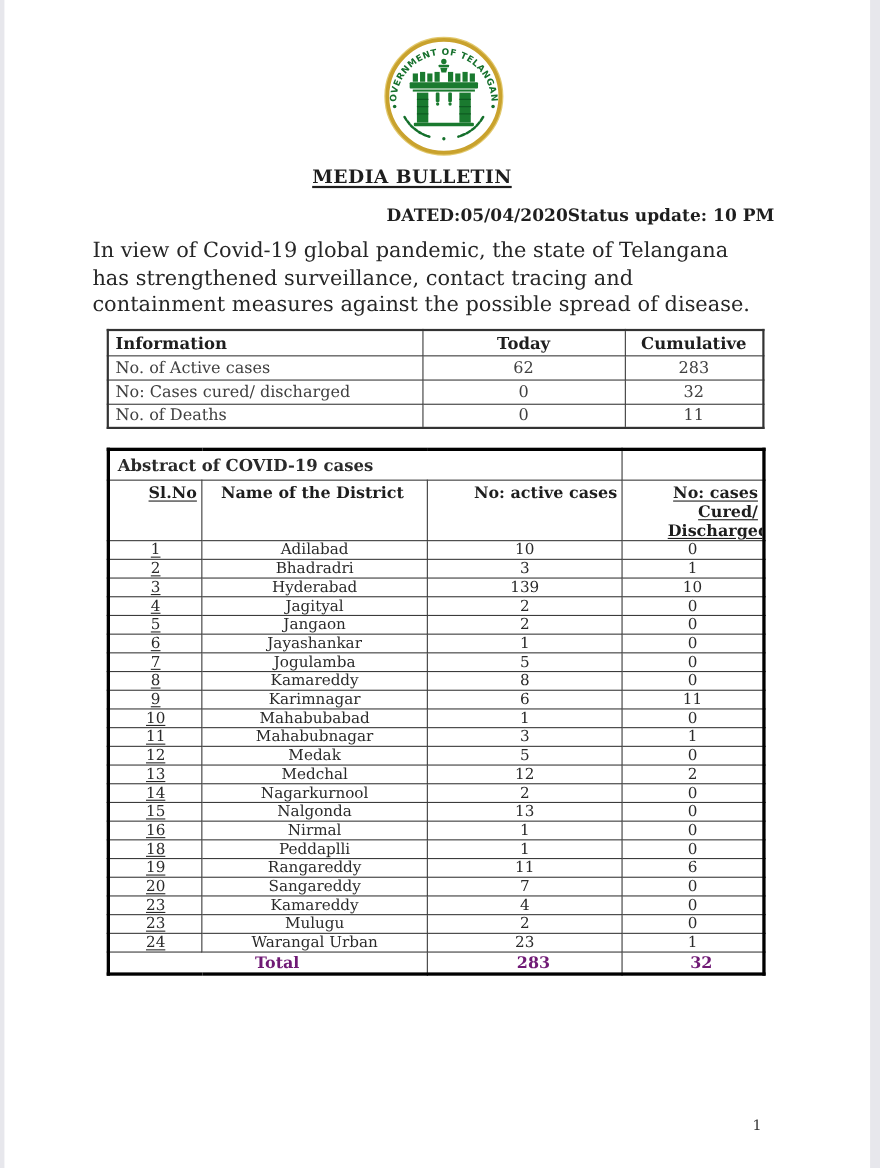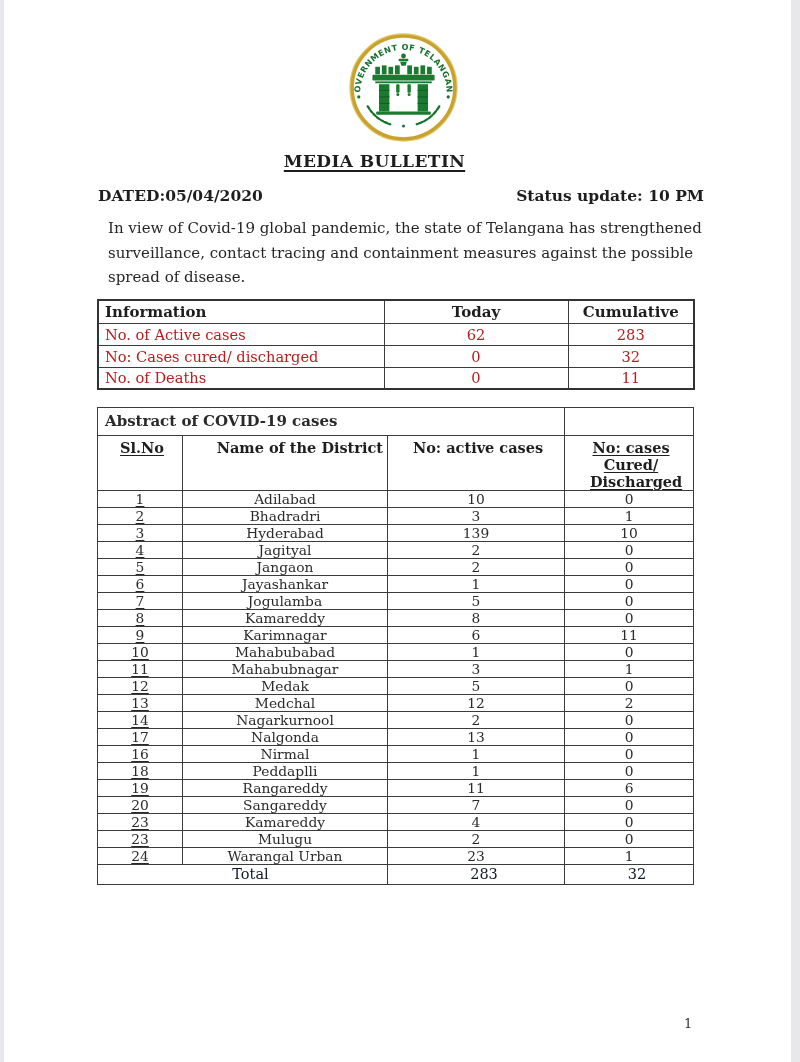--- a/index.html
+++ b/index.html
@@ -18,46 +18,46 @@
   .doc-title {
     position: absolute; top: 151px; left: 0; width: 705px;
     text-align: center; font-weight: bold; font-size: 17px;
     letter-spacing: 0.4px;
     padding-left: 44px;
   }
   .doc-title span { text-decoration: underline; text-underline-offset: 3px; text-decoration-thickness: 2px; }
 
   .meta-row {
     position: absolute; top: 186px; left: 98px; width: 606px;
-    display: flex; justify-content: space-between;
+    display: flex; justify-content: flex-end;
     font-weight: bold; font-size: 15.5px;
   }
 
   .intro {
-    position: absolute; top: 216px; left: 108px; width: 604px;
-    font-size: 15px; line-height: 24.5px; color: #262626;
+    position: absolute; top: 216px; left: 84px; width: 604px;
+    font-size: 19px; line-height: 24.5px; color: #262626;
   }
 
   table { border-collapse: collapse; table-layout: fixed; }
   td, th { border: 1.5px solid #3b3b3b; overflow: hidden; }
 
   .summary-table { position: absolute; top: 299px; left: 97px; width: 596px; border: 2px solid #333; }
   .summary-table th { font-size: 15px; font-weight: bold; height: 23px; }
-  .summary-table td { font-size: 14.6px; height: 22px; text-align: center; color: #b91c1c; }
+  .summary-table td { font-size: 14.6px; height: 22px; text-align: center; color: #404040; }
   .summary-table .cell-label, .summary-table .h-info { text-align: left; padding-left: 6px; }
 
-  .district-table { position: absolute; top: 407px; left: 97px; width: 596px; border: 1px solid #000000; }
+  .district-table { position: absolute; top: 407px; left: 97px; width: 596px; border: 3px solid #000000; }
   .district-table .caption-cell { font-weight: bold; font-size: 15px; padding-left: 7px; height: 28px; }
   .district-table th {
     font-size: 14.5px; font-weight: bold; vertical-align: top;
-    text-align: center; padding: 3px 4px 0 8px; height: 54px; line-height: 17px;
-  }
-  .district-table th.h-center { text-align: right; padding-left: 0; }
+    text-align: right; padding: 3px 4px 0 8px; height: 54px; line-height: 17px;
+  }
+  .district-table th.h-center { text-align: center; padding-left: 0; }
   .district-table td { font-size: 13.8px; height: 17px; text-align: center; color: #2a2a2a; line-height: 15px; }
-  .district-table .total-row td { font-weight: normal; font-size: 14.5px; height: 20px; color: #0f172a; padding-left: 16px; }
+  .district-table .total-row td { font-weight: bold; font-size: 14.5px; height: 20px; color: #701a75; padding-left: 16px; }
   .u { text-decoration: underline; text-underline-offset: 2px; }
 
   .page-number { position: absolute; top: 1016px; left: 684px; font-size: 13px; color: #333; }
 </style>
 </head>
 <body>
 
 <div class="page">
   <div class="edge-strip left"></div>
   <div class="edge-strip right"></div>
@@ -247,21 +247,21 @@
           <td>12</td>
           <td>2</td>
         </tr>
         <tr>
           <td class="u">14</td>
           <td>Nagarkurnool</td>
           <td>2</td>
           <td>0</td>
         </tr>
         <tr>
-          <td class="u">17</td>
+          <td class="u">15</td>
           <td>Nalgonda</td>
           <td>13</td>
           <td>0</td>
         </tr>
         <tr>
           <td class="u">16</td>
           <td>Nirmal</td>
           <td>1</td>
           <td>0</td>
         </tr>

